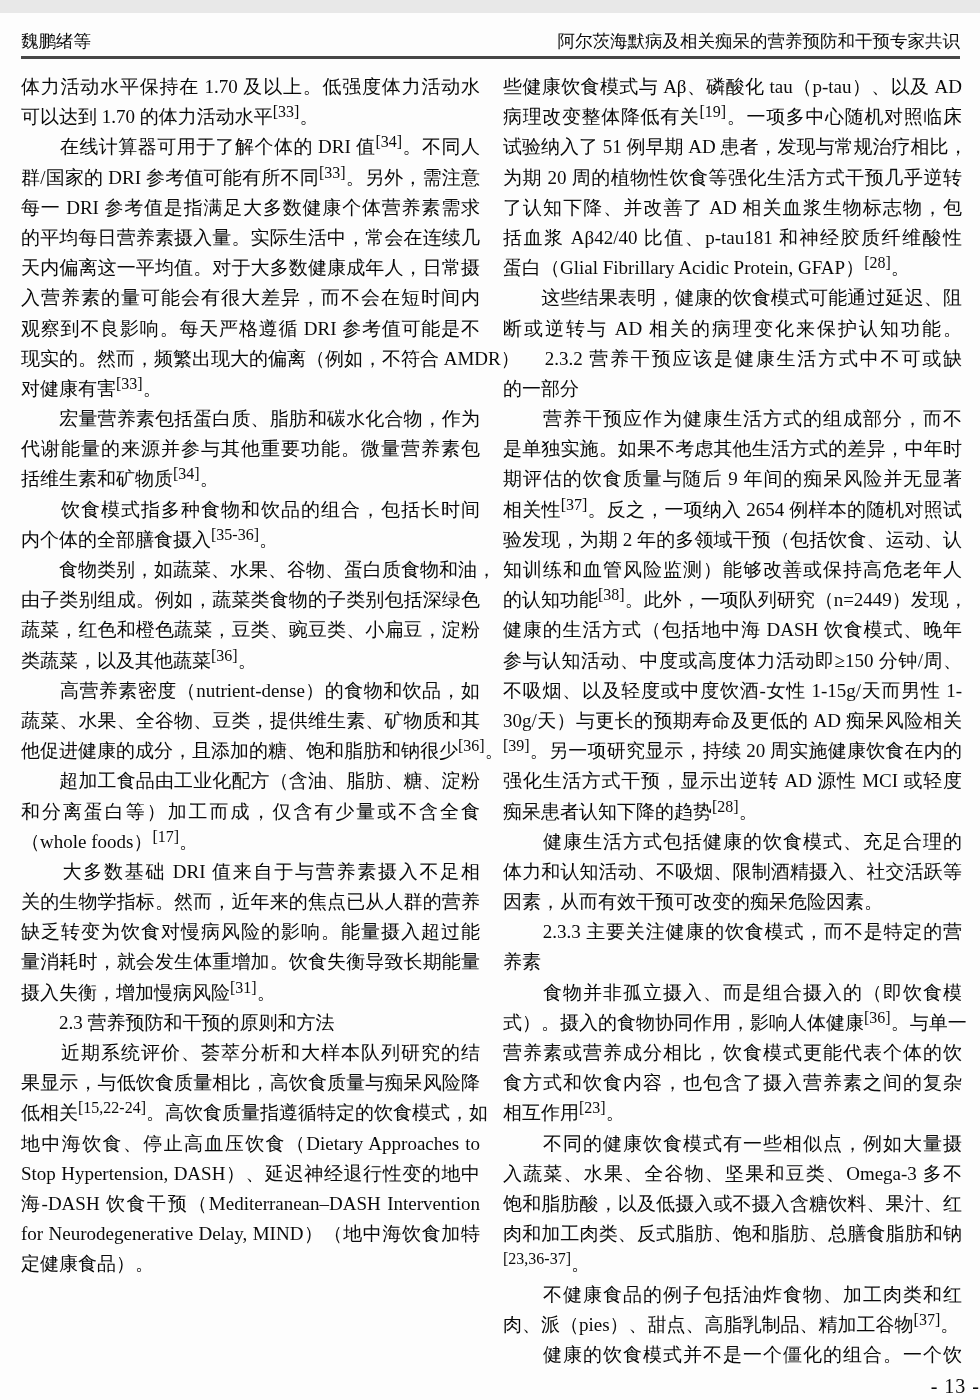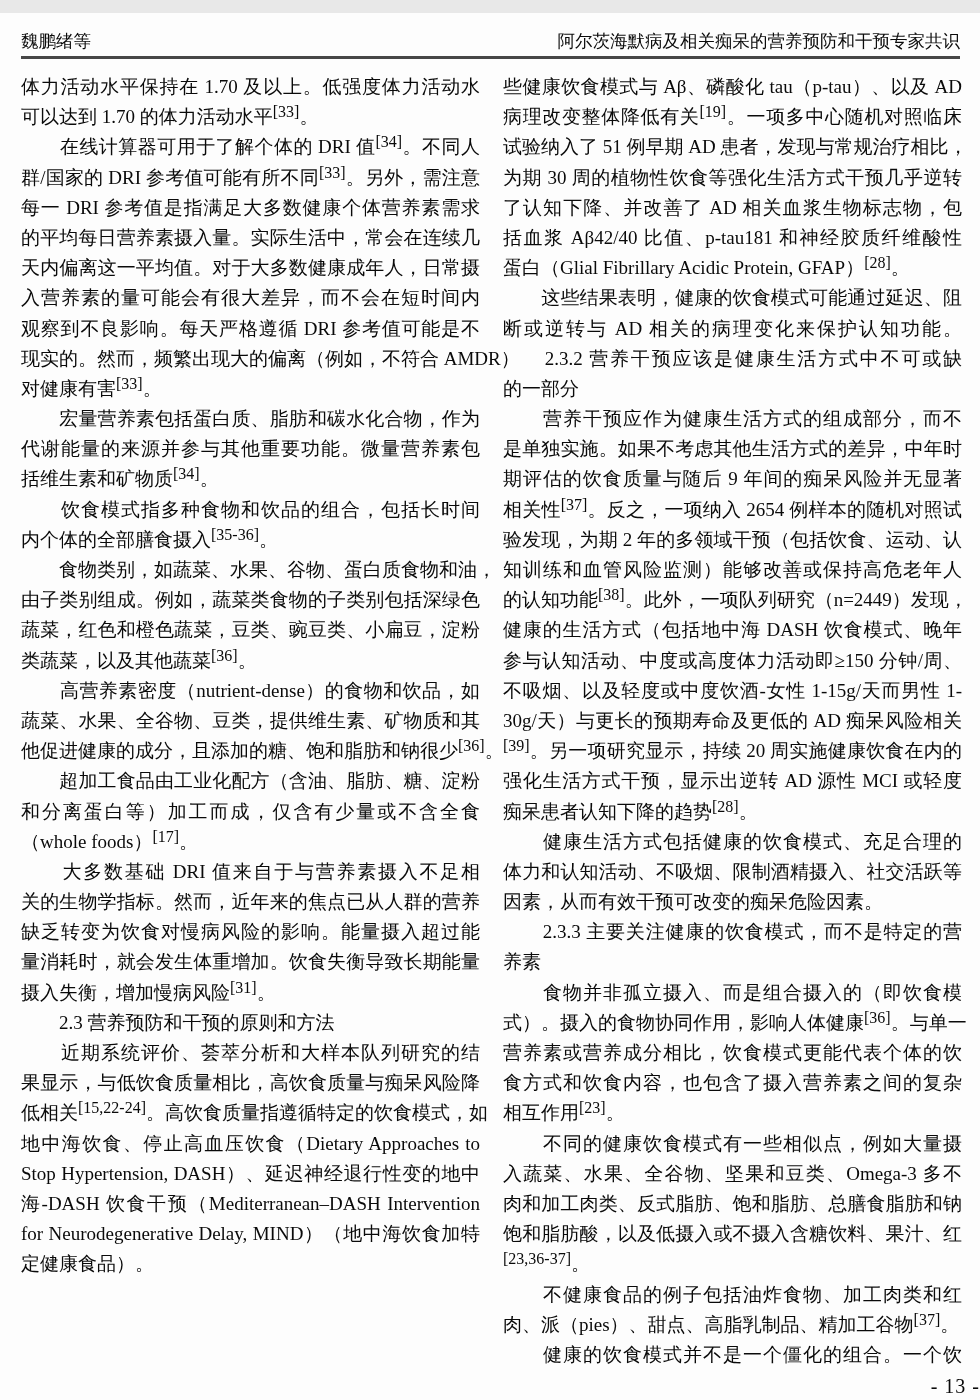--- a/index.html
+++ b/index.html
@@ -86,21 +86,21 @@
         <div class="line">地中海饮食、停止高血压饮食（Dietary Approaches to</div>
         <div class="line">Stop Hypertension, DASH）、延迟神经退行性变的地中</div>
         <div class="line">海-DASH 饮食干预（Mediterranean–DASH Intervention</div>
         <div class="line">for Neurodegenerative Delay, MIND）（地中海饮食加特</div>
         <div class="line end">定健康食品）。</div>
       </div>
     <div class="col" id="col-right">
         <div class="line">些健康饮食模式与 Aβ、磷酸化 tau（p-tau）、以及 AD</div>
         <div class="line">病理改变整体降低有关<sup>[19]</sup>。一项多中心随机对照临床</div>
         <div class="line">试验纳入了 51 例早期 AD 患者，发现与常规治疗相比，</div>
-        <div class="line">为期 30 周的植物性饮食等强化生活方式干预几乎逆转</div>
+        <div class="line">为期 20 周的植物性饮食等强化生活方式干预几乎逆转</div>
         <div class="line">了认知下降、并改善了 AD 相关血浆生物标志物，包</div>
         <div class="line">括血浆 Aβ42/40 比值、p-tau181 和神经胶质纤维酸性</div>
         <div class="line end">蛋白（Glial Fibrillary Acidic Protein, GFAP）<sup>[28]</sup>。</div>
         <div class="line">　　这些结果表明，健康的饮食模式可能通过延迟、阻</div>
         <div class="line">断或逆转与 AD 相关的病理变化来保护认知功能。</div>
         <div class="line">　　2.3.2 营养干预应该是健康生活方式中不可或缺</div>
         <div class="line end">的一部分</div>
         <div class="line">　　营养干预应作为健康生活方式的组成部分，而不</div>
         <div class="line">是单独实施。如果不考虑其他生活方式的差异，中年时</div>
         <div class="line">期评估的饮食质量与随后 9 年间的痴呆风险并无显著</div>
@@ -120,22 +120,22 @@
         <div class="line end">因素，从而有效干预可改变的痴呆危险因素。</div>
         <div class="line">　　2.3.3 主要关注健康的饮食模式，而不是特定的营</div>
         <div class="line end">养素</div>
         <div class="line">　　食物并非孤立摄入、而是组合摄入的（即饮食模</div>
         <div class="line">式）。摄入的食物协同作用，影响人体健康<sup>[36]</sup>。与单一</div>
         <div class="line">营养素或营养成分相比，饮食模式更能代表个体的饮</div>
         <div class="line">食方式和饮食内容，也包含了摄入营养素之间的复杂</div>
         <div class="line end">相互作用<sup>[23]</sup>。</div>
         <div class="line">　　不同的健康饮食模式有一些相似点，例如大量摄</div>
         <div class="line">入蔬菜、水果、全谷物、坚果和豆类、Omega-3 多不</div>
+        <div class="line">饱和脂肪酸，以及低摄入或不摄入含糖饮料、果汁、红</div>
         <div class="line">肉和加工肉类、反式脂肪、饱和脂肪、总膳食脂肪和钠</div>
-        <div class="line">饱和脂肪酸，以及低摄入或不摄入含糖饮料、果汁、红</div>
         <div class="line end"><sup>[23,36-37]</sup>。</div>
         <div class="line">　　不健康食品的例子包括油炸食物、加工肉类和红</div>
         <div class="line end">肉、派（pies）、甜点、高脂乳制品、精加工谷物<sup>[37]</sup>。</div>
         <div class="line">　　健康的饮食模式并不是一个僵化的组合。一个饮</div>
       </div>
   </div>
 
   <div class="footer">- 13 -</div>
 </div>
 

